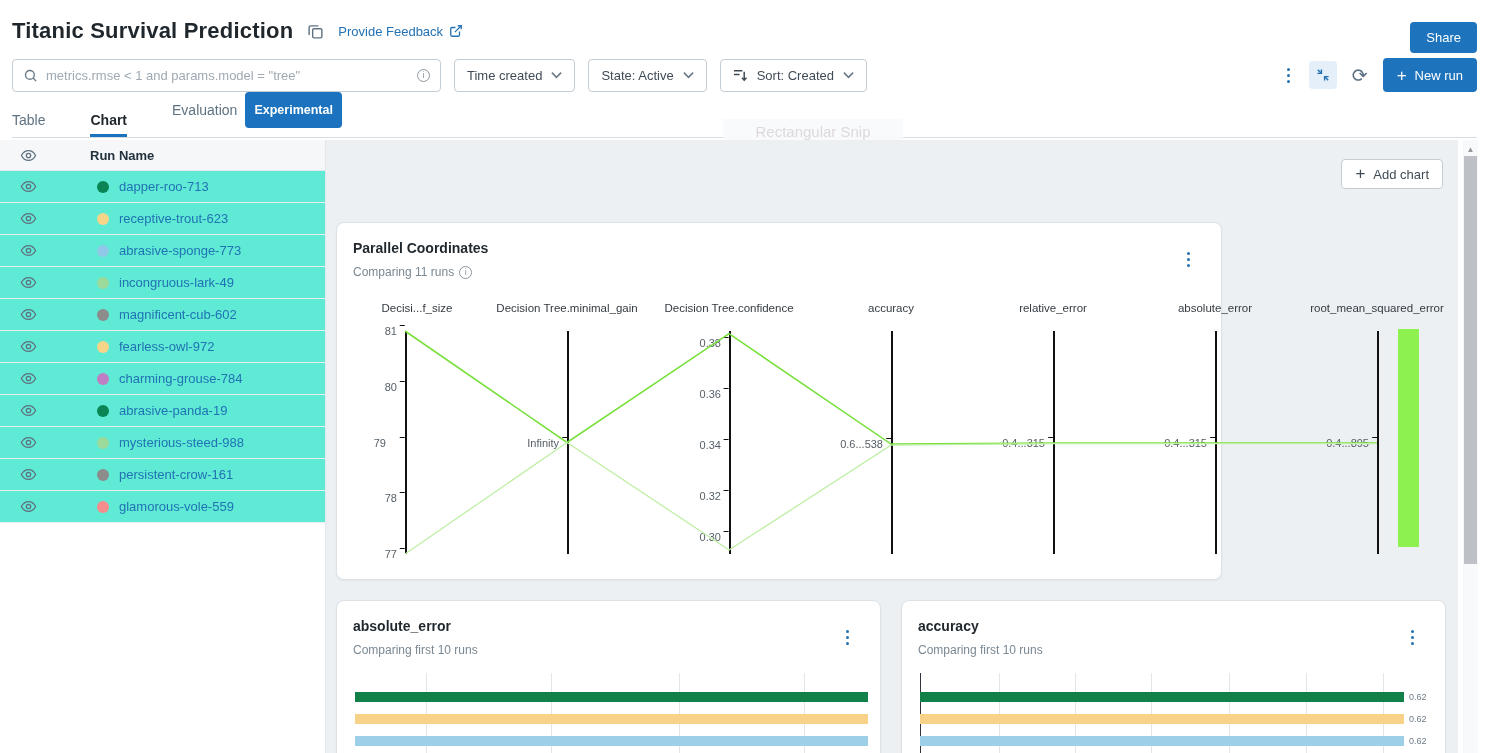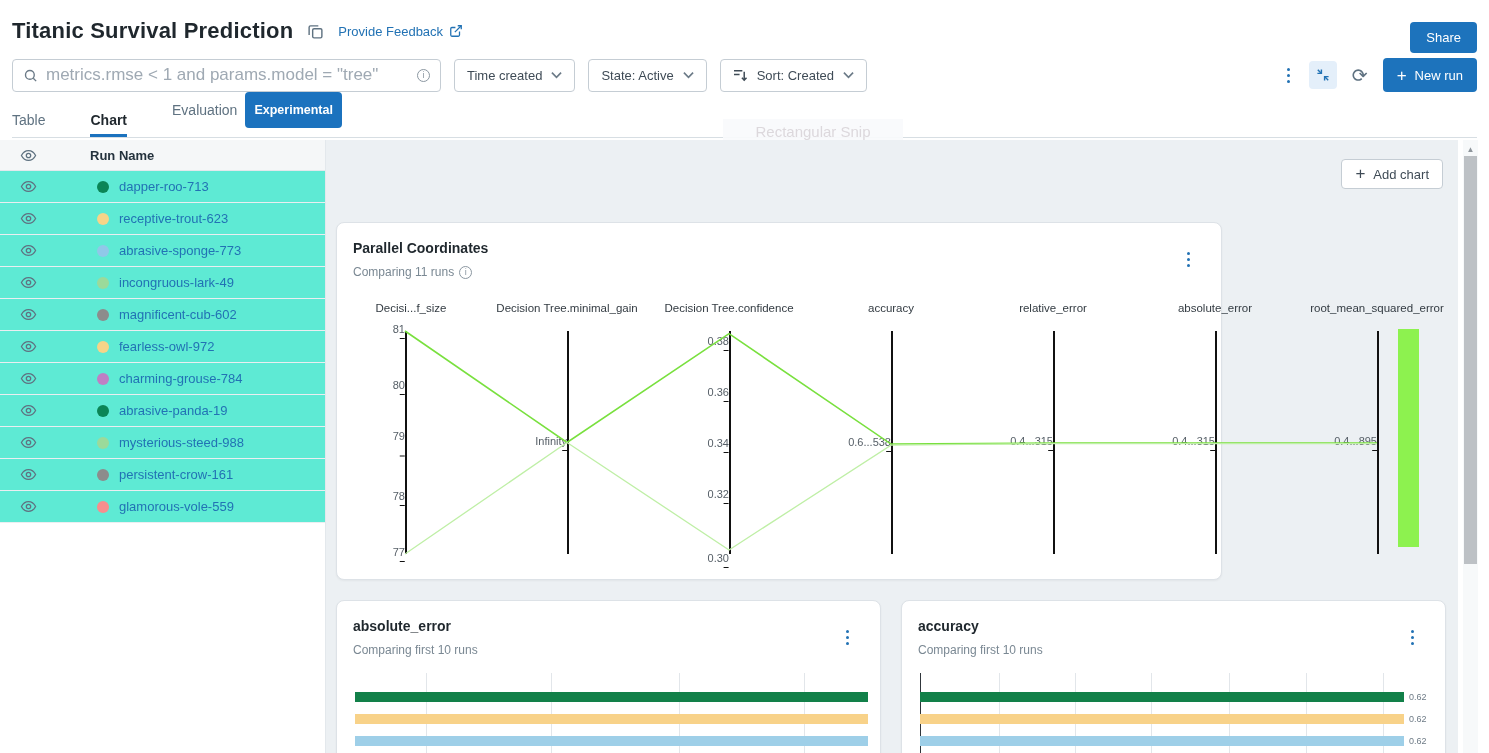--- a/index.html
+++ b/index.html
@@ -12,21 +12,21 @@
   .title-row { display:flex; align-items:center; gap:14px; padding-top:18px; }
   .page-title { font-size:22px; font-weight:700; color:#1F272D; letter-spacing:.2px; }
   .icon-btn { display:inline-flex; align-items:center; justify-content:center; cursor:pointer; background:none; border:none; }
   .feedback-link { display:flex; align-items:center; gap:6px; color:#2272B4; font-size:13px; text-decoration:none; cursor:pointer; }
   .share-btn { position:absolute; right:12px; top:22px; background:#1D73BC; color:#fff; border:none;
     border-radius:4px; padding:8px 16px; font-size:13px; cursor:pointer; }
 
   .controls-row { display:flex; align-items:center; gap:13px; margin-top:14px; }
   .search-box { width:429px; height:33px; border:1px solid #C5CDD4; border-radius:4px;
     display:flex; align-items:center; gap:8px; padding:0 10px; background:#fff; }
-  .search-box input { flex:1; border:none; outline:none; font-size:17px; color:#24323D; font-family:inherit; }
+  .search-box input { flex:1; border:none; outline:none; font-size:13px; color:#24323D; font-family:inherit; }
   .search-box input::placeholder { color:#9FA9B3; }
   .dropdown { height:33px; border:1px solid #C5CDD4; border-radius:4px; background:#fff;
     display:flex; align-items:center; gap:9px; padding:0 12px; font-size:13px; color:#3F4B56; cursor:pointer; }
   .right-cluster { margin-left:auto; display:flex; align-items:center; gap:15px; }
   .kebab { display:flex; flex-direction:column; gap:3px; cursor:pointer; padding:4px; }
   .kebab i { width:3px; height:3px; border-radius:50%; background:#2272B4; }
   .collapse-btn { width:28px; height:28px; background:#E4EFFA; border-radius:4px;
     display:flex; align-items:center; justify-content:center; cursor:pointer; border:none; }
   .refresh-btn { color:#5F7281; font-size:19px; cursor:pointer; background:none; border:none; line-height:1; }
   .newrun-btn { background:#1D73BC; color:#fff; border:none; border-radius:4px; padding:0 14px; height:34px;
@@ -65,22 +65,22 @@
   .card-title { font-size:14px; font-weight:700; color:#1F272D; padding:17px 16px 0; }
   .card-sub { font-size:12px; color:#7A8893; padding:9px 16px 0; display:flex; align-items:center; gap:5px; }
   .card-kebab { position:absolute; top:25px; right:27px; }
   .info-glyph { display:inline-flex; width:13px; height:13px; border:1px solid #8B97A1; border-radius:50%;
     color:#8B97A1; font-size:9px; align-items:center; justify-content:center; font-style:normal; }
 
   .pc-card { left:10px; top:82px; width:886px; height:358px; }
   .pc-plot { position:absolute; left:68px; top:108px; width:972px; height:223px; }
   .pc-axis { position:absolute; top:0; width:2px; height:100%; background:#111; }
   .pc-axis-label { position:absolute; top:-29px; transform:translateX(-50%); font-size:11.5px; color:#333B42; white-space:nowrap; }
-  .pc-tick { position:absolute; transform:translate(-100%,-50%); display:flex; align-items:flex-end; gap:3px;
-    font-size:11px; color:#555E66; white-space:nowrap;flex-direction:column; }
+  .pc-tick { position:absolute; transform:translate(-100%,-50%); display:flex; align-items:flex-start; gap:3px;
+    font-size:11px; color:#555E66; white-space:nowrap; }
   .pc-tick .dash { width:5px; height:1px; background:#111; }
   .pc-lines { position:absolute; left:0; top:0; overflow:visible; }
   .pc-colorbar { position:absolute; }
 
   .bar-card { top:460px; width:545px; height:240px; }
   .bar-plot { position:absolute; left:18px; top:72px; height:100px; }
   .gridline { position:absolute; top:0; width:1px; height:100%; background:#E2E6EA; }
   .yaxis-line { position:absolute; left:0; top:0; width:1px; height:100%; background:#30363B; }
   .bar-row { position:absolute; left:0; height:10px; display:flex; align-items:center; width:100%; }
   .bar-rect { height:10px; width:100%; flex:none; }
@@ -338,21 +338,21 @@
         <span>Comparing 11 runs</span>
         <i class="info-glyph">i</i>
       </div>
       <div class="kebab card-kebab">
           <i></i>
           <i></i>
           <i></i>
         </div>
       <div class="pc-plot" style="left: 68px; top: 108px; width: 972px; height: 223px;">
           <div class="pc-axis" style="left: 0px;"></div>
-          <div class="pc-axis-label" style="left: 6px;">Decisi...f_size</div>
+          <div class="pc-axis-label" style="left: 12px;">Decisi...f_size</div>
           <div class="pc-tick" style="left: 0px; top: 0px;">
             <span>81</span>
             <span class="dash"></span>
           </div>
           <div class="pc-tick" style="left: 0px; top: 55.75px;">
             <span>80</span>
             <span class="dash"></span>
           </div>
           <div class="pc-tick" style="left: 0px; top: 111.5px; gap: 14px;">
             <span>79</span>
@@ -383,21 +383,21 @@
             <span class="dash"></span>
           </div>
           <div class="pc-tick" style="left: 324px; top: 113.73px;">
             <span>0.34</span>
             <span class="dash"></span>
           </div>
           <div class="pc-tick" style="left: 324px; top: 164.797px;">
             <span>0.32</span>
             <span class="dash"></span>
           </div>
-          <div class="pc-tick" style="left: 324px; top: 229px;">
+          <div class="pc-tick" style="left: 324px; top: 206px;">
             <span>0.30</span>
             <span class="dash"></span>
           </div>
           <div class="pc-axis" style="left: 486px;"></div>
           <div class="pc-axis-label" style="left: 486px;">accuracy</div>
           <div class="pc-tick" style="left: 486px; top: 113.061px;">
             <span>0.6...538</span>
             <span class="dash"></span>
           </div>
           <div class="pc-axis" style="left: 648px;"></div>

